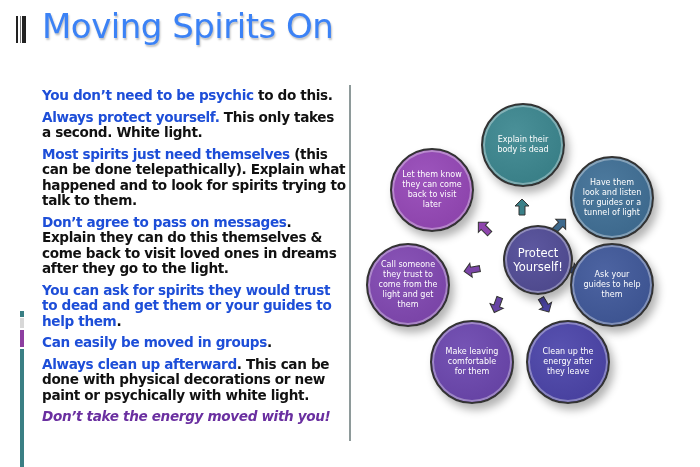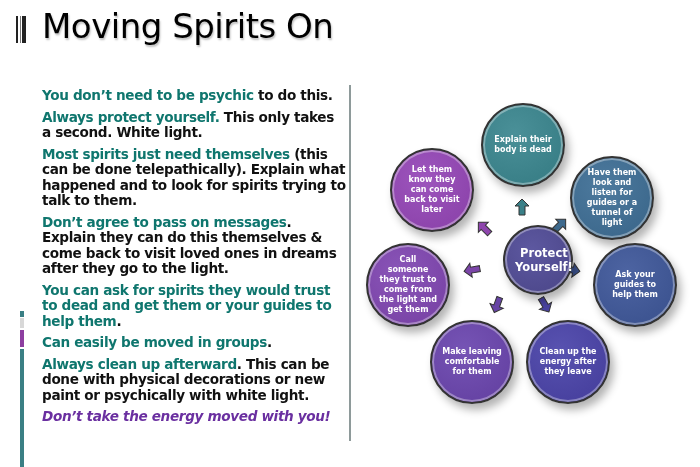--- a/index.html
+++ b/index.html
@@ -1,31 +1,31 @@
 <!DOCTYPE html>
 <html><head>
 <meta charset="utf-8">
 <style>
   html, body { margin:0; padding:0; }
   body { width:700px; height:467px; background:#ffffff; position:relative; overflow:hidden;
          font-family:"DejaVu Sans", sans-serif; }
   .title-bars { position:absolute; left:16px; top:16px; width:12px; height:27px; }
   .title-bars span { position:absolute; top:0; height:27px; background:#222; }
-  .title { position:absolute; left:42px; top:6px; font-size:34px; color:#000000;
+  .title { position:absolute; left:42px; top:6px; font-size:34px; color:#3b82f6;
            text-shadow:1px 2px 2px rgba(0,0,0,0.25); letter-spacing:-0.5px; white-space:nowrap; }
   .side-bar { position:absolute; left:20px; width:4px; }
   .divider { position:absolute; left:349px; top:85px; width:2px; height:356px; background:#8e9a9a; }
   .bullets { position:absolute; left:42px; top:88px; width:305px; font-size:13.6px; line-height:15.5px;
              font-weight:bold; color:#111; letter-spacing:-0.35px; }
   .bullet { margin-bottom:6px; }
-  .red { color:#0f766e; }
+  .red { color:#1d4ed8; }
   .purple { color:#6a2fa0; font-style:italic; }
   .diagram { position:absolute; left:0; top:0; width:700px; height:467px; }
-  .circle { position:absolute; border-radius:50%; display:flex; align-items:center; justify-content:flex-start;
-            text-align:center; color:#fff; font-weight:bold; font-size:8px; line-height:10px;
+  .circle { position:absolute; border-radius:50%; display:flex; align-items:center; justify-content:center;
+            text-align:center; color:#fff; font-weight:normal; font-size:8px; line-height:10px;
             box-sizing:border-box; border:2px solid #333; box-shadow:4px 6px 8px rgba(0,0,0,0.3), inset 0 0 0 2px rgba(255,255,255,0.35); padding:0 10px; }
   .center-circle { font-size:11.5px; line-height:14px; }
   .arrow { position:absolute; width:0; height:0; }
   .arrow svg { position:absolute; left:-9px; top:-9px; }
 </style>
 </head>
 <body>
 
 <div class="title-bars">
   <span style="left:0;width:2px;"></span>
@@ -93,21 +93,21 @@
   <div class="circle center-circle" style="left:487px;top:225px;width:70px;height:70px;background:radial-gradient(circle at 40% 35%, #5d58a0, #4f4a8e 70%);margin-left:16px;">
     <span>Protect Yourself!</span>
   </div>
 
   <div class="circle" style="left:481px;top:103px;width:84px;height:84px;background:radial-gradient(circle at 40% 35%, #4a9098, #3a8088 70%);">
     <span>Explain their body is dead</span>
   </div>
   <div class="circle" style="left:570px;top:156px;width:84px;height:84px;background:radial-gradient(circle at 40% 35%, #4d7a9e, #3e6a8e 70%);">
     <span>Have them look  and listen for guides or a tunnel of light</span>
   </div>
-  <div class="circle" style="left:593px;top:243px;width:84px;height:84px;background:radial-gradient(circle at 40% 35%, #4d64a2, #3e5592 70%);">
+  <div class="circle" style="left:570px;top:243px;width:84px;height:84px;background:radial-gradient(circle at 40% 35%, #4d64a2, #3e5592 70%);">
     <span>Ask your guides to help them</span>
   </div>
   <div class="circle" style="left:526px;top:320px;width:84px;height:84px;background:radial-gradient(circle at 40% 35%, #5852b0, #4942a0 70%);">
     <span>Clean up the energy after they leave</span>
   </div>
   <div class="circle" style="left:430px;top:320px;width:84px;height:84px;background:radial-gradient(circle at 40% 35%, #7654b5, #6744a5 70%);">
     <span>Make leaving comfortable for  them</span>
   </div>
   <div class="circle" style="left:366px;top:243px;width:84px;height:84px;background:radial-gradient(circle at 40% 35%, #8a55b8, #7b45a8 70%);">
     <span>Call someone they trust to come from the light and get them</span>

